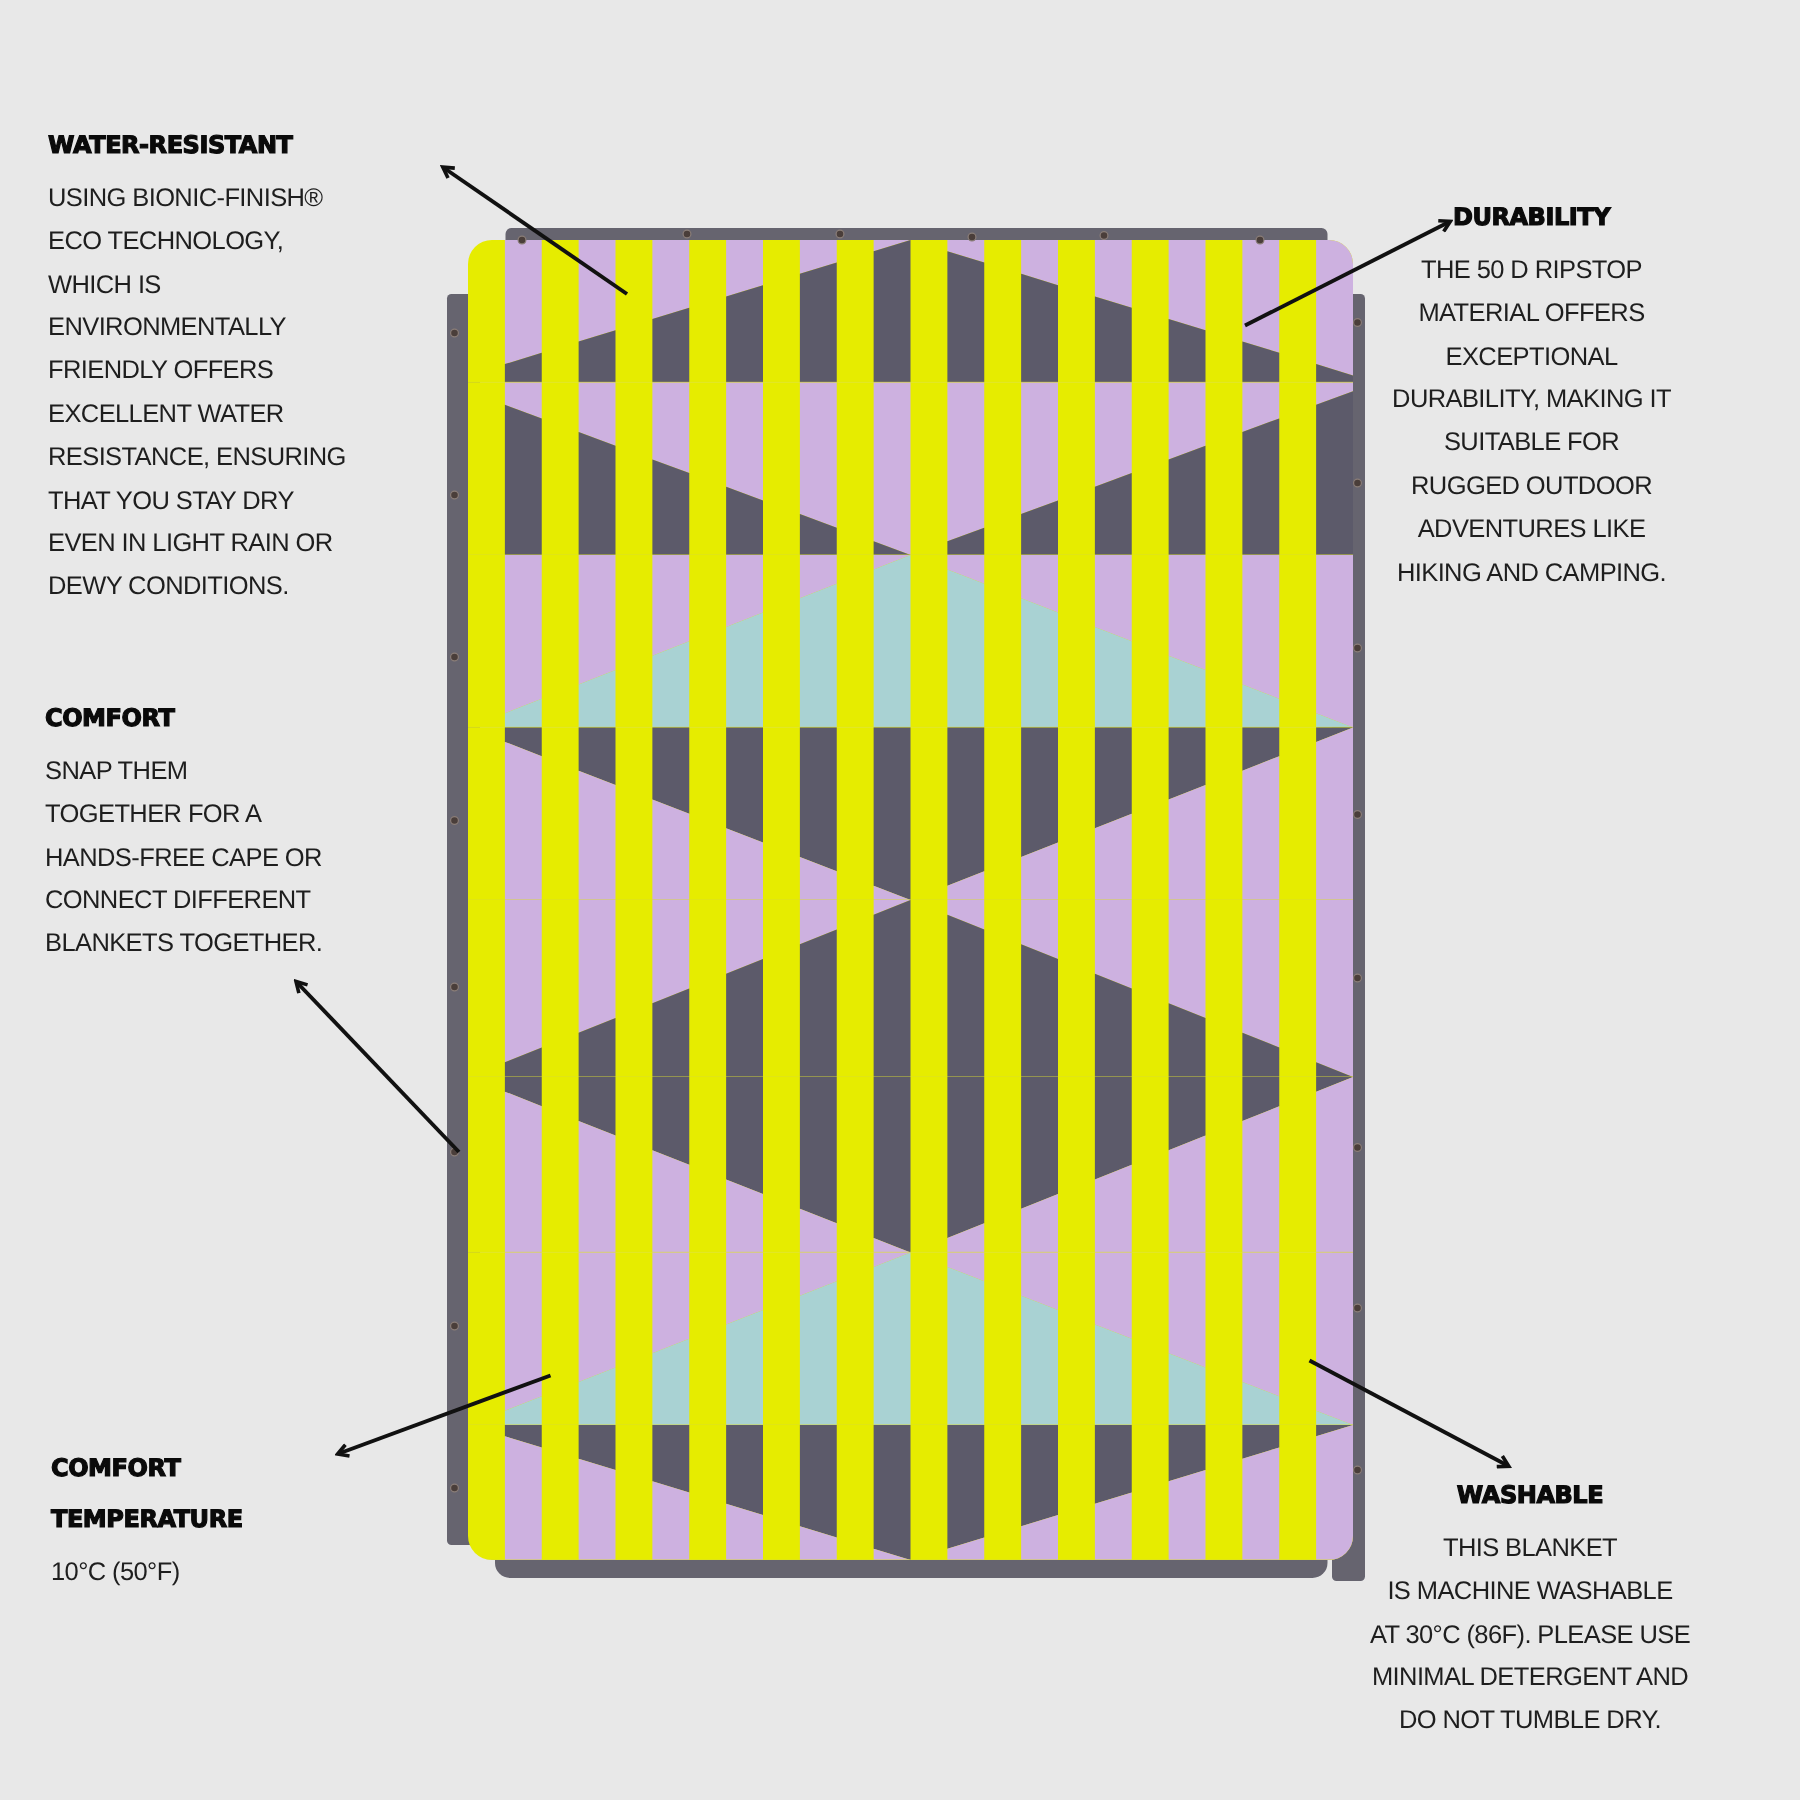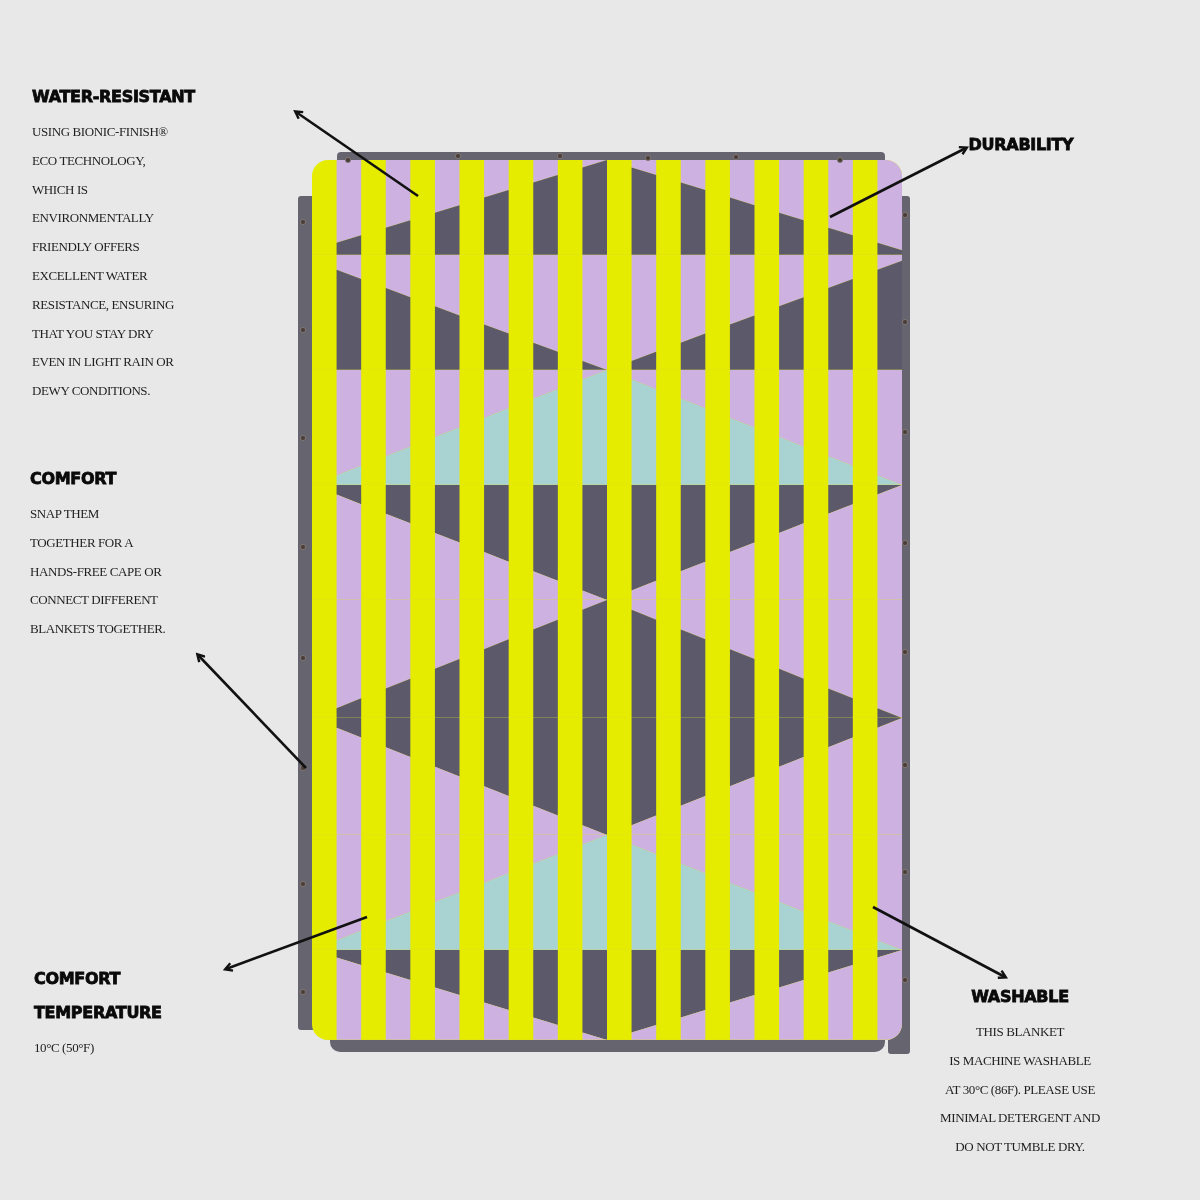--- a/index.html
+++ b/index.html
@@ -9,22 +9,22 @@
     font-family:"DejaVu Sans", "Liberation Sans", sans-serif;
     color:#1c1c1c;
   }
   .feature { position:absolute; }
   .feature h2 {
     margin:0; font-family:"DejaVu Sans", sans-serif; font-weight:900;
     font-size:16px; letter-spacing:-0.3px; color:#0a0a0a; line-height:34px;
     -webkit-text-stroke:0.8px #0a0a0a;
   }
   .feature p {
-    margin:4px 0 0 0; font-family:Liberation Serif, serif; font-weight:normal;
-    font-size:13px; line-height:28.8px; letter-spacing:-0.4px; color:#1e1e1e;
+    margin:4px 0 0 0; font-family:Liberation Sans, sans-serif; font-weight:normal;
+    font-size:17px; line-height:28.8px; letter-spacing:-0.4px; color:#1e1e1e;
     white-space:pre-line;
   }
   .right { text-align:center; }
   #blanket { position:absolute; left:0; top:0; }
   #arrows { position:absolute; left:0; top:0; pointer-events:none; }
 </style>
 </head>
 <body>
 
 <svg id="blanket" width="1200" height="1200" viewBox="0 0 1200 1200">
@@ -301,20 +301,28 @@
 FRIENDLY OFFERS
 EXCELLENT WATER
 RESISTANCE, ENSURING
 THAT YOU STAY DRY
 EVEN IN LIGHT RAIN OR
 DEWY CONDITIONS.</p>
 </div>
 
 <div class="feature right" style="right:34px; top:128px; width:290px;">
   <h2>DURABILITY</h2>
+  <p>THE 50 D RIPSTOP
+MATERIAL OFFERS
+EXCEPTIONAL
+DURABILITY, MAKING IT
+SUITABLE FOR
+RUGGED OUTDOOR
+ADVENTURES LIKE
+HIKING AND CAMPING.</p>
 </div>
 
 <div class="feature" style="left:30px; top:462px; width:270px;">
   <h2>COMFORT</h2>
   <p>SNAP THEM
 TOGETHER FOR A
 HANDS-FREE CAPE OR
 CONNECT DIFFERENT
 BLANKETS TOGETHER.</p>
 </div>

